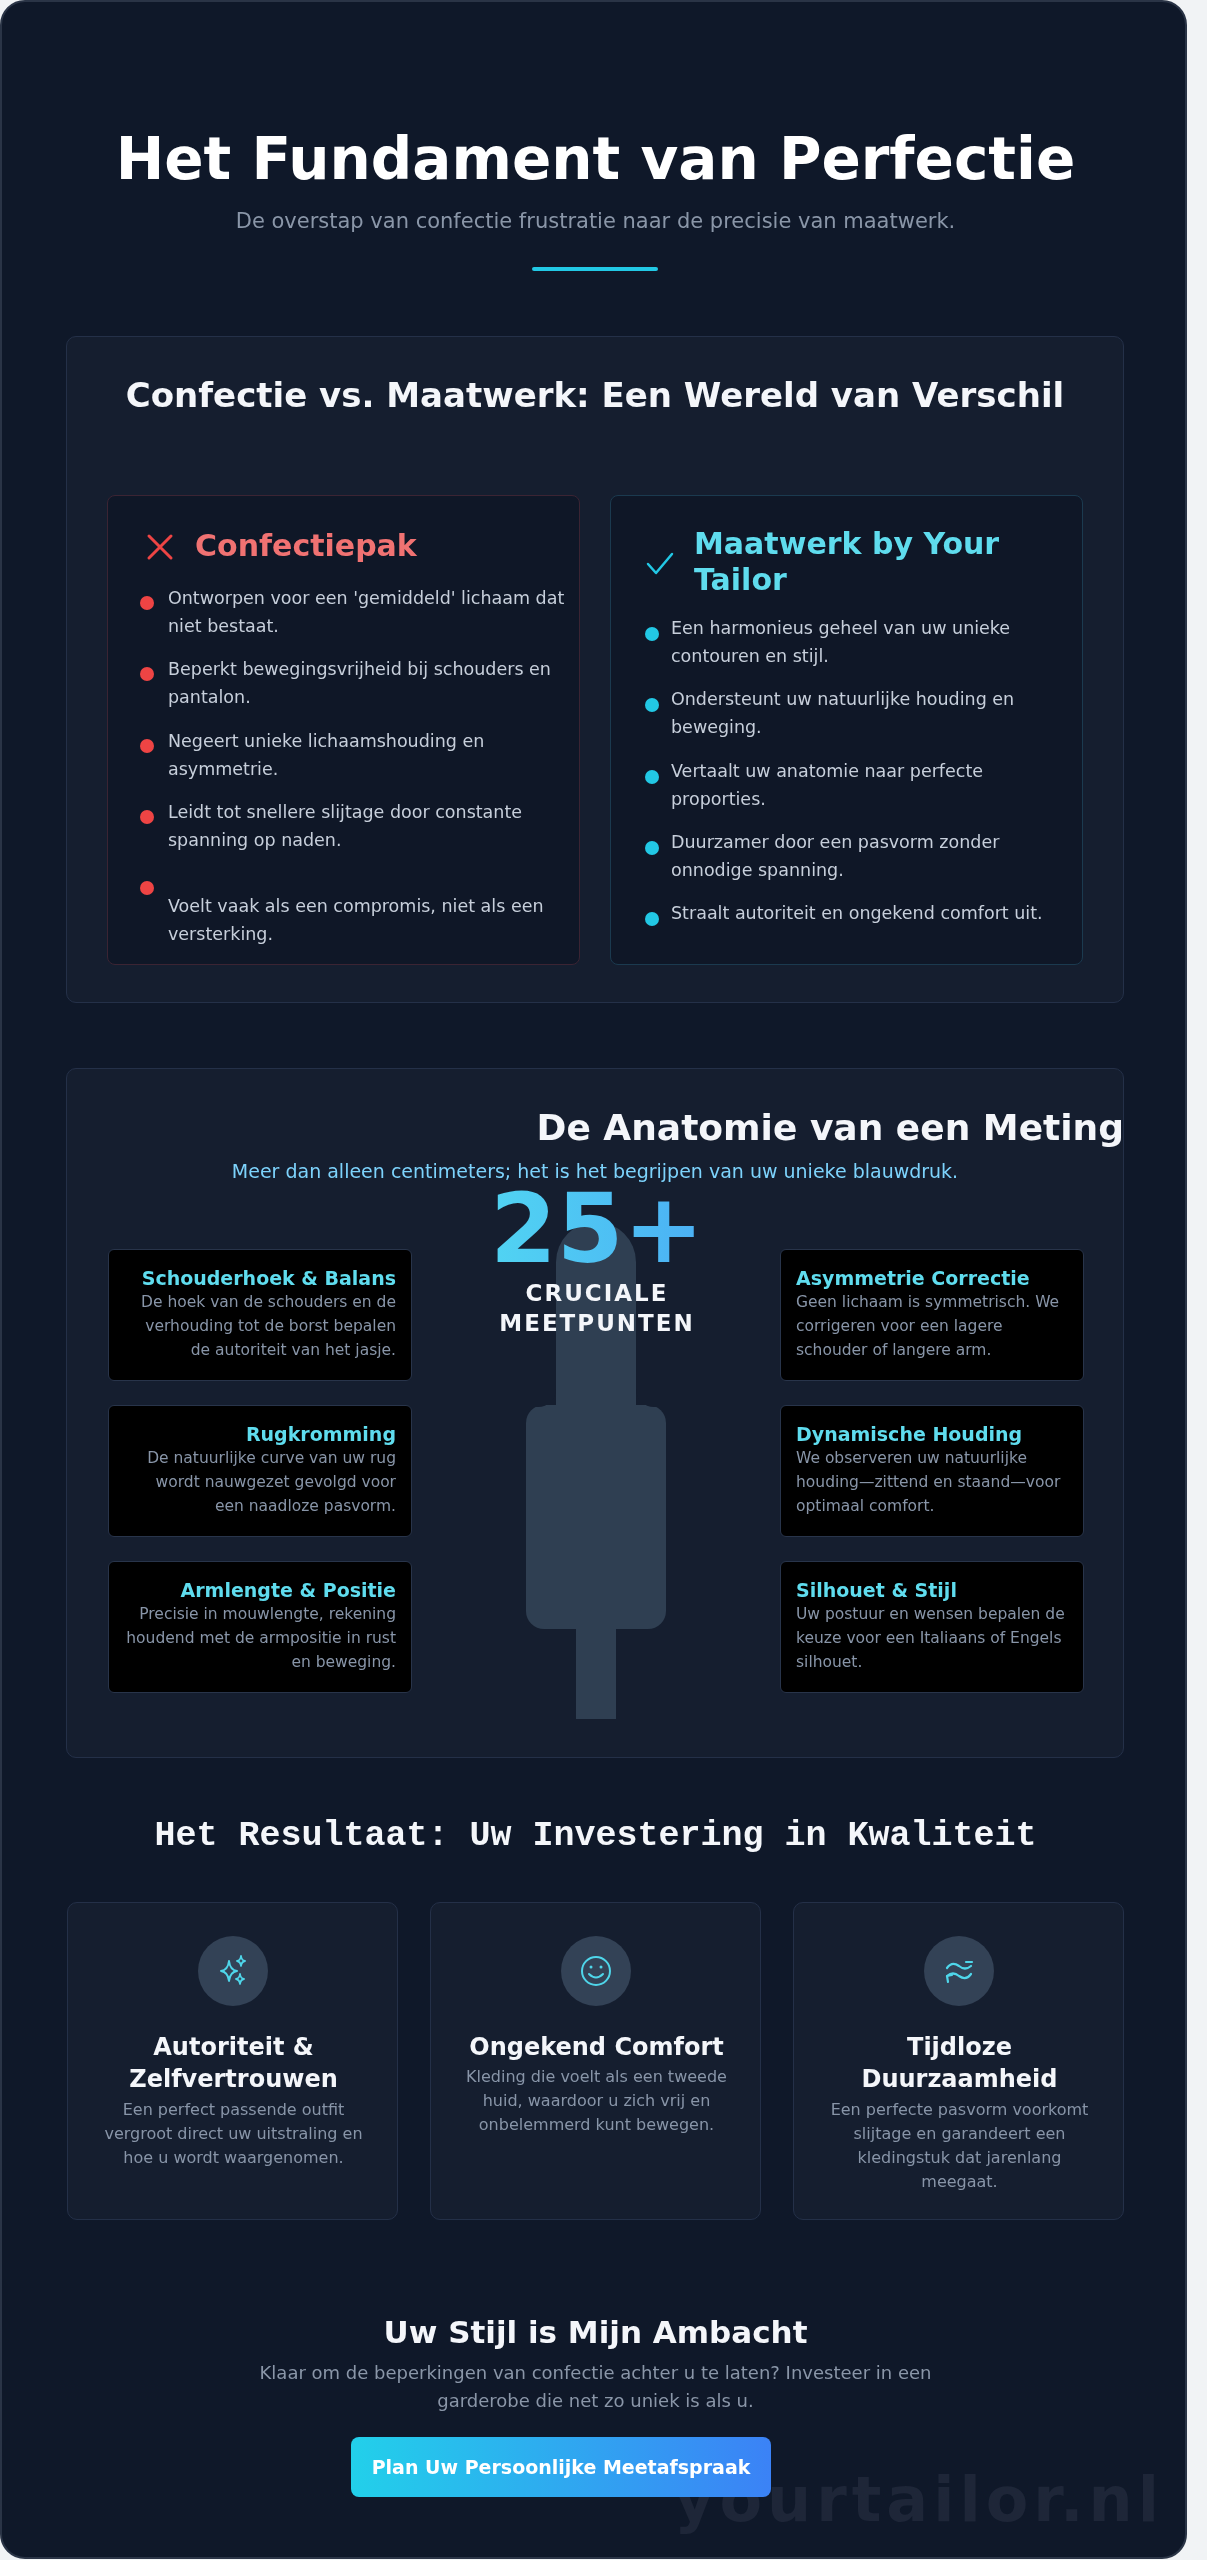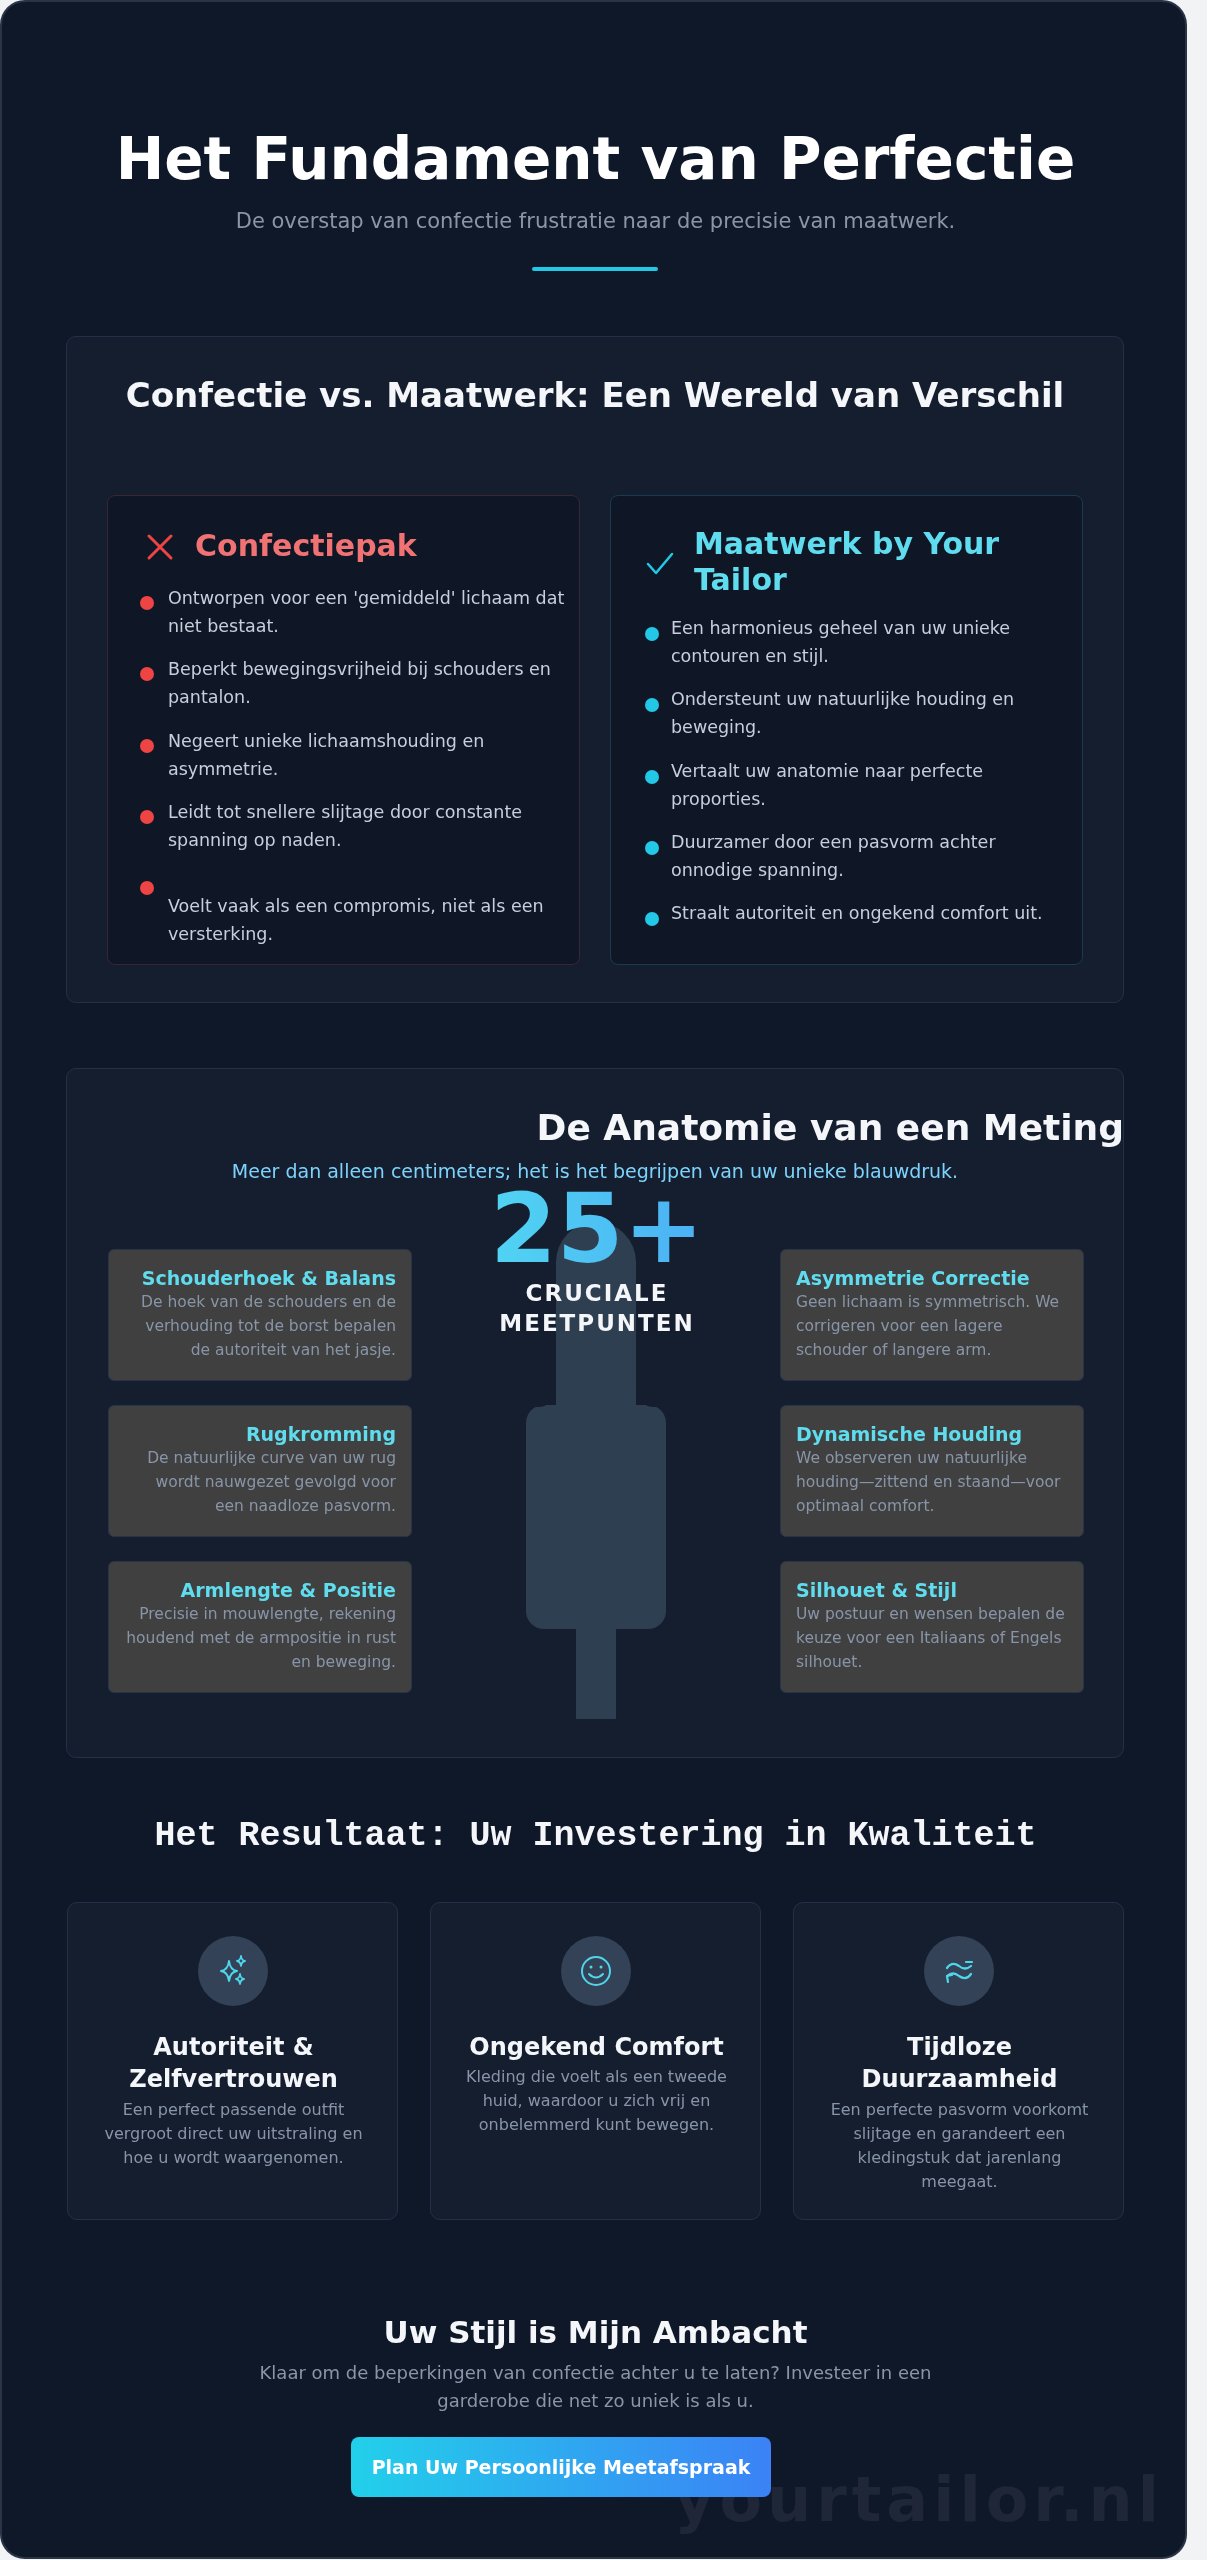--- a/index.html
+++ b/index.html
@@ -44,21 +44,21 @@
   .fig-head { left: 554px; top: 1220px; width: 80px; height: 200px; background: #2f3f52; border-radius: 40px 40px 0 0; }
   .fig-body { left: 524px; top: 1403px; width: 140px; height: 224px; background: #2f3f52; border-radius: 18px 18px 18px 18px; }
   .fig-neck-l { left: 520px; top: 1381px; width: 34px; height: 24px; background: #151e2f; border-bottom-right-radius: 18px; }
   .fig-neck-r { left: 634px; top: 1381px; width: 34px; height: 24px; background: #151e2f; border-bottom-left-radius: 18px; }
   .fig-leg { left: 574px; top: 1625px; width: 40px; height: 92px; background: #2f3f52; }
 
   .big-num { left: 440px; top: 1172px; width: 310px; font-size: 96px; font-weight: bold; line-height: 110px;
     background: linear-gradient(90deg, #52dcf2 0%, #4aa8f5 100%); -webkit-background-clip: text; background-clip: text; color: transparent; }
   .big-label { left: 440px; top: 1276px; width: 310px; font-size: 23px; font-weight: bold; color: #f4f6fa; letter-spacing: 2px; line-height: 30px; }
 
-  .mp { background: #404040; border: 1px solid #28344a; border-radius: 6px; width: 304px; height: 132px; padding: 16px 15px 0 15px; }
+  .mp { background: #000000; border: 1px solid #28344a; border-radius: 6px; width: 304px; height: 132px; padding: 16px 15px 0 15px; }
   .mp-title { font-size: 19px; font-weight: bold; color: #5fdcee; line-height: 24px; }
   .mp-desc { font-size: 15.5px; color: #8895a8; line-height: 24px; }
   .mp.right-al { text-align: right; }
 
   .res-title { left: 0; width: 1187px; top: 1812px; font-size: 35px; font-weight: bold; color: #f4f6fa; line-height: 44px; font-family: Liberation Mono, monospace; }
   .res-card { background: #151e2f; border: 1px solid #243048; border-radius: 10px; width: 331px; height: 318px; text-align: center; padding-top: 0; }
   .res-icon { position: absolute; left: 130px; top: 33px; width: 70px; height: 70px; border-radius: 50%; background: #334256; display: flex; align-items: center; justify-content: center; }
   .res-h { position: absolute; left: 20px; width: 291px; top: 128px; font-size: 24px; font-weight: bold; color: #f4f6fa; line-height: 32px; }
   .res-p { position: absolute; left: 30px; width: 271px; font-size: 16px; color: #8895a8; line-height: 24px; }
 
@@ -104,21 +104,21 @@
   </svg>
   <div class="abs col-head good-head">Maatwerk by Your Tailor</div>
 
   <div class="abs dot dot-cyan" style="left:643px;top:625px;"></div>
   <div class="abs li" style="left:669px;top:612px;">Een harmonieus geheel van uw unieke contouren en stijl.</div>
   <div class="abs dot dot-cyan" style="left:643px;top:696px;"></div>
   <div class="abs li" style="left:669px;top:683px;">Ondersteunt uw natuurlijke houding en beweging.</div>
   <div class="abs dot dot-cyan" style="left:643px;top:768px;"></div>
   <div class="abs li" style="left:669px;top:755px;">Vertaalt uw anatomie naar perfecte proporties.</div>
   <div class="abs dot dot-cyan" style="left:643px;top:839px;"></div>
-  <div class="abs li" style="left:669px;top:826px;">Duurzamer door een pasvorm achter onnodige spanning.</div>
+  <div class="abs li" style="left:669px;top:826px;">Duurzamer door een pasvorm zonder onnodige spanning.</div>
   <div class="abs dot dot-cyan" style="left:643px;top:910px;"></div>
   <div class="abs li" style="left:669px;top:897px;width:420px;">Straalt autoriteit en ongekend comfort uit.</div>
 
   <div class="abs section-card ana"></div>
   <div class="abs ana-title center">De Anatomie van een Meting</div>
   <div class="abs ana-sub center">Meer dan alleen centimeters; het is het begrijpen van uw unieke blauwdruk.</div>
 
   <div class="abs fig-head"></div>
   <div class="abs fig-body"></div>
   <div class="abs fig-neck-l"></div>

